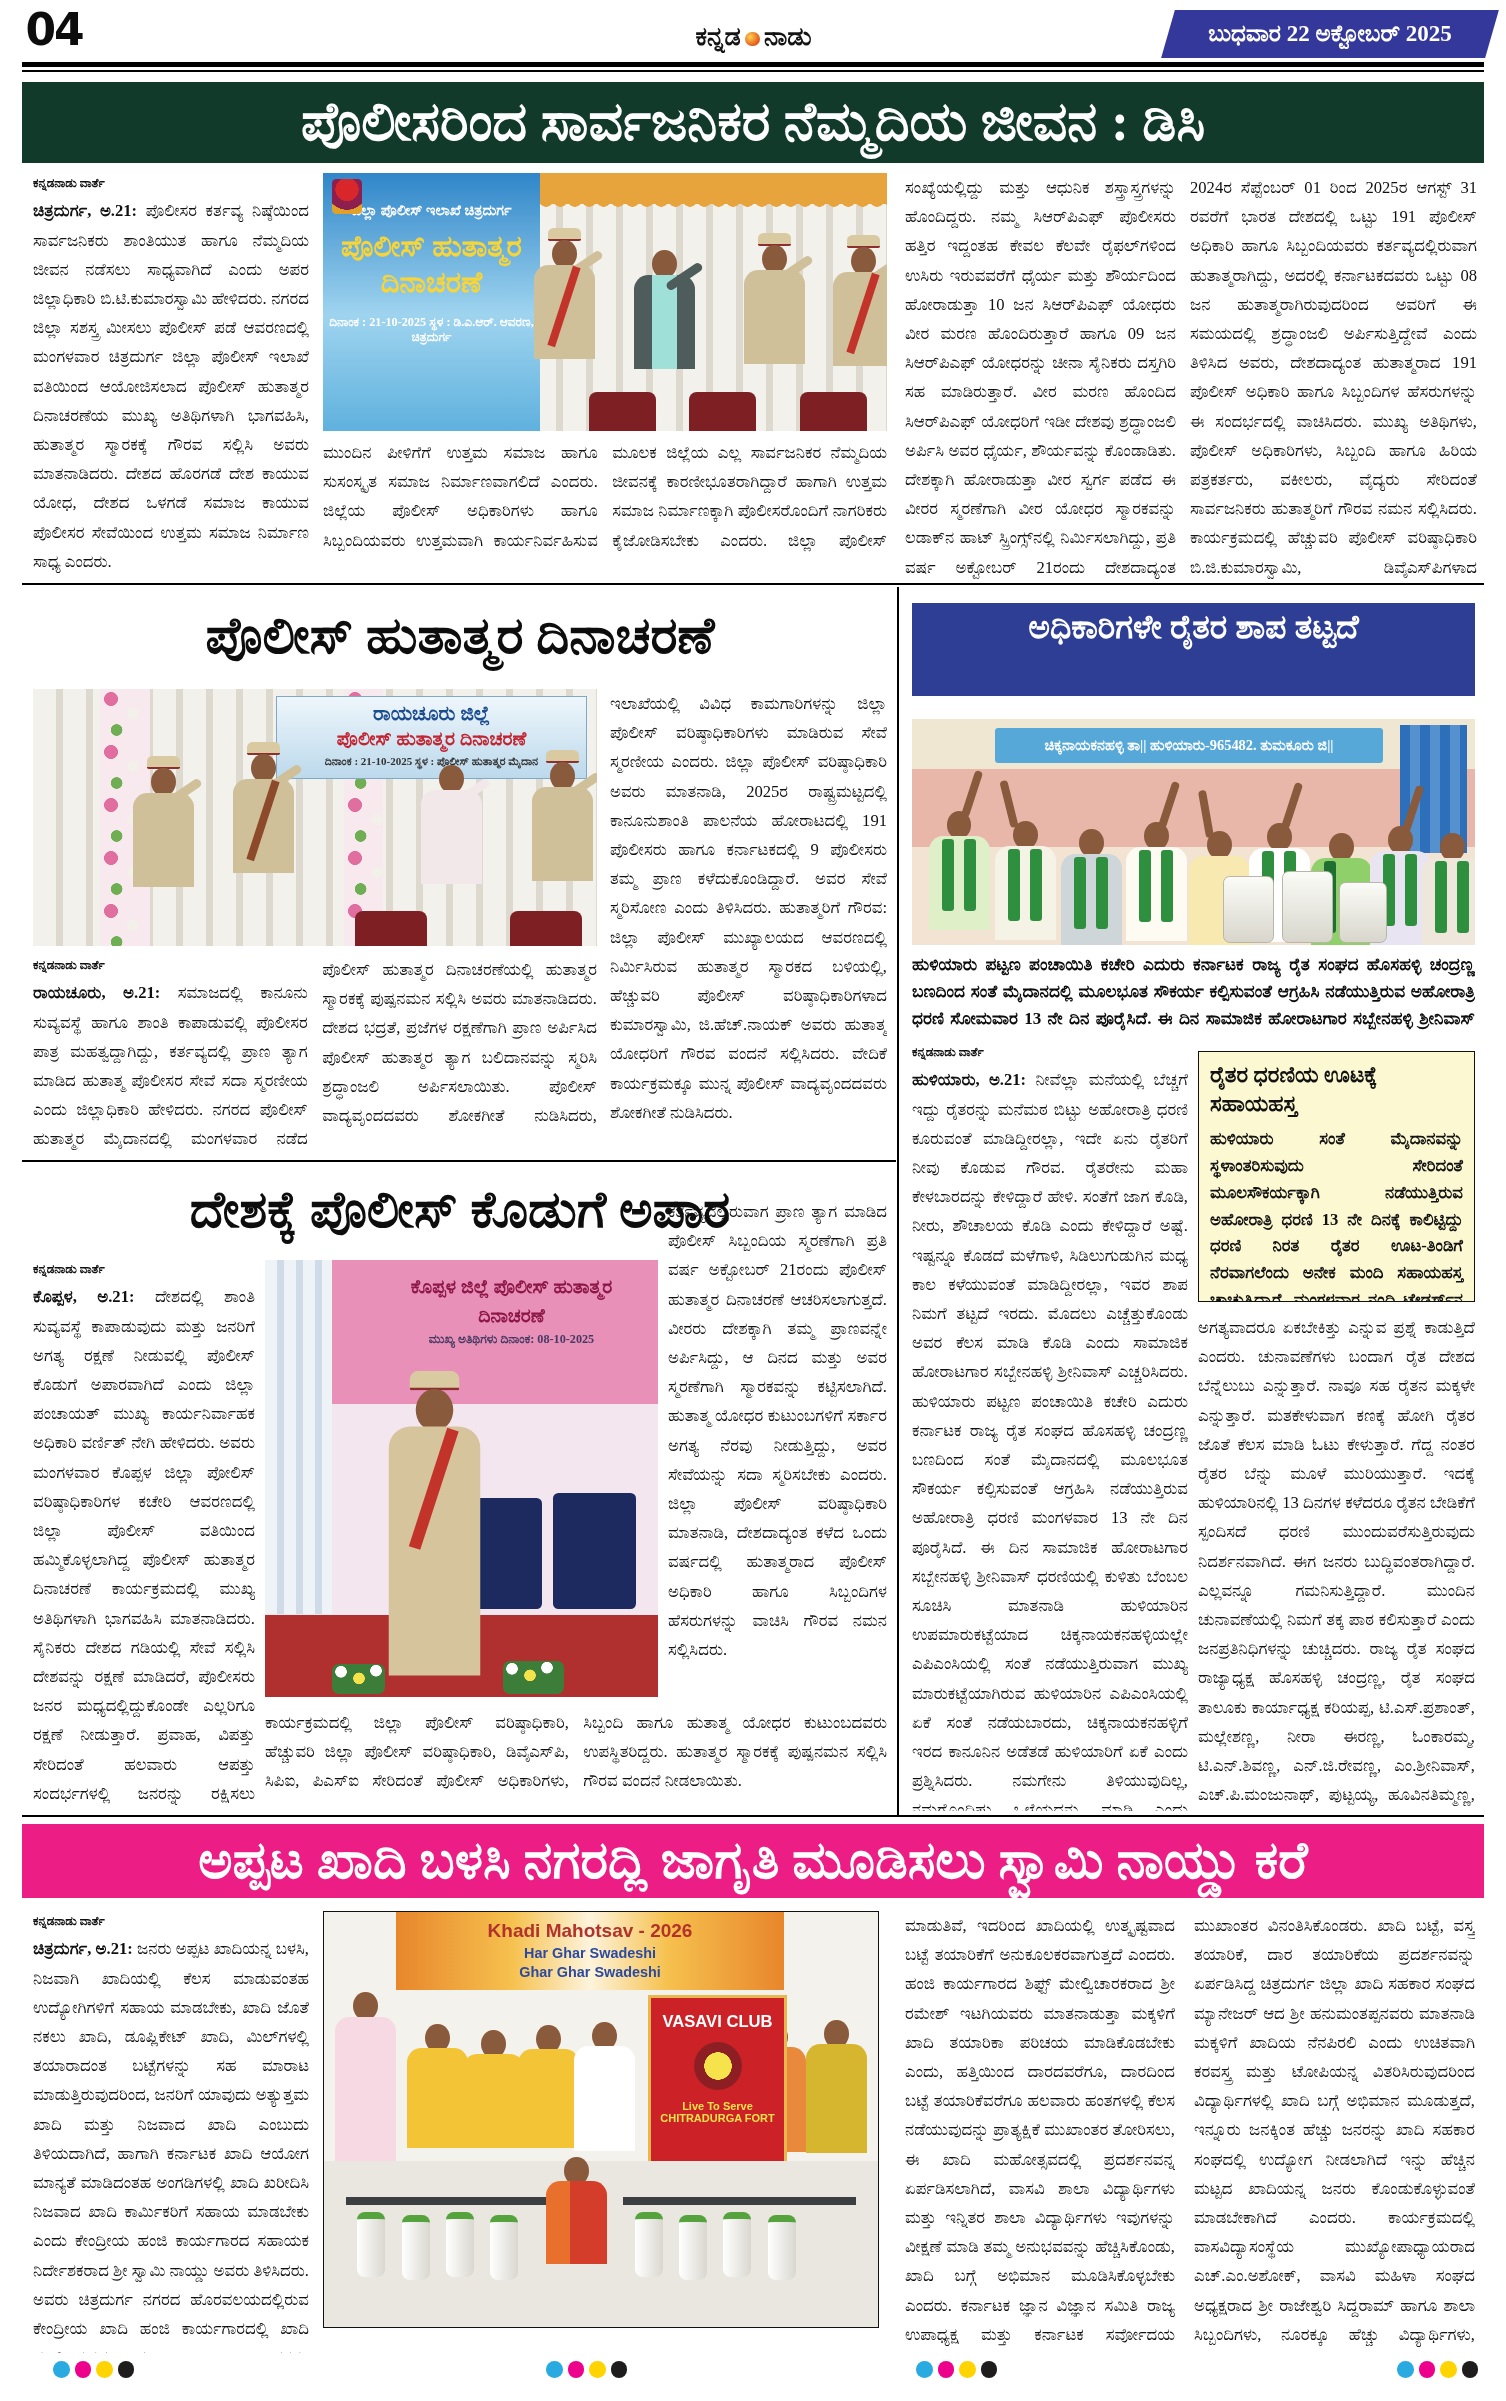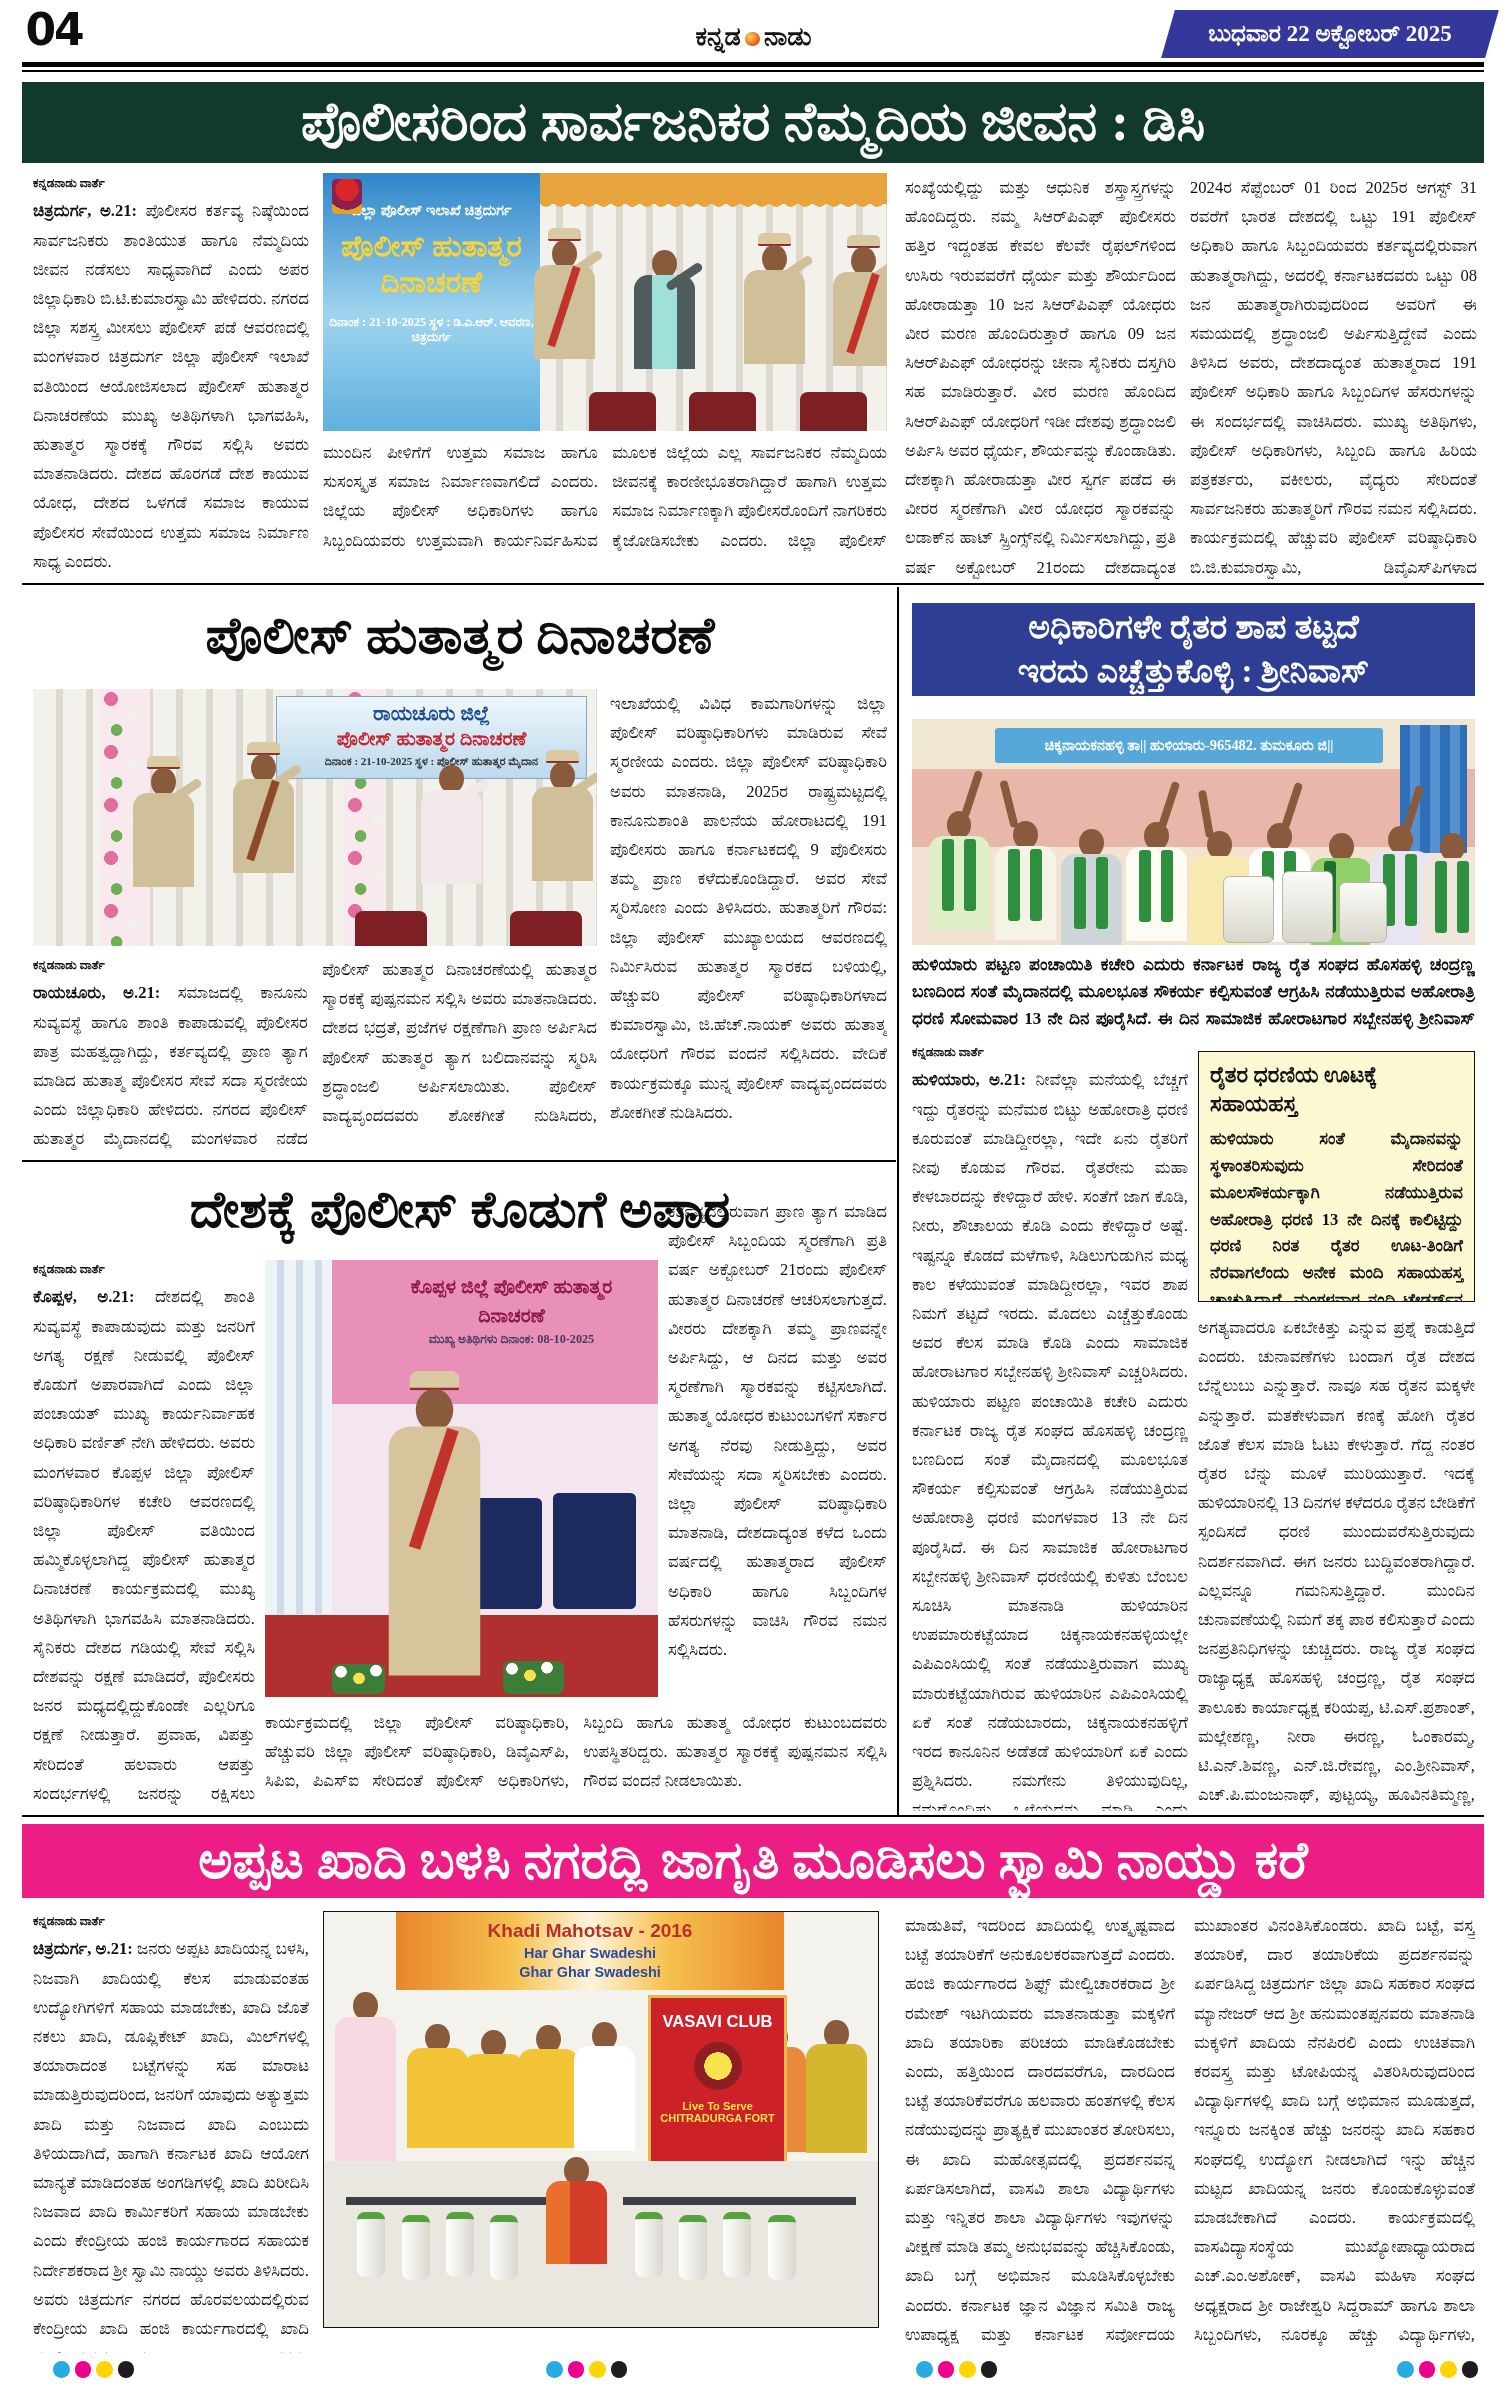--- a/index.html
+++ b/index.html
@@ -236,21 +236,20 @@
 <div class="col two-col" style="left:33px;top:955px;width:564px;height:203px;" data-name="article-martyrs-below-photo">
   <div class="byline" data-name="byline">ಕನ್ನಡನಾಡು ವಾರ್ತೆ</div>
   <span class="dateline" data-name="dateline">ರಾಯಚೂರು, ಅ.21:</span>
   <span data-name="article-martyrs-text1">ಸಮಾಜದಲ್ಲಿ ಕಾನೂನು ಸುವ್ಯವಸ್ಥೆ ಹಾಗೂ ಶಾಂತಿ ಕಾಪಾಡುವಲ್ಲಿ ಪೊಲೀಸರ ಪಾತ್ರ ಮಹತ್ವದ್ದಾಗಿದ್ದು, ಕರ್ತವ್ಯದಲ್ಲಿ ಪ್ರಾಣ ತ್ಯಾಗ ಮಾಡಿದ ಹುತಾತ್ಮ ಪೊಲೀಸರ ಸೇವೆ ಸದಾ ಸ್ಮರಣೀಯ ಎಂದು ಜಿಲ್ಲಾಧಿಕಾರಿ ಹೇಳಿದರು. ನಗರದ ಪೊಲೀಸ್ ಹುತಾತ್ಮರ ಮೈದಾನದಲ್ಲಿ ಮಂಗಳವಾರ ನಡೆದ ಪೊಲೀಸ್ ಹುತಾತ್ಮರ ದಿನಾಚರಣೆಯಲ್ಲಿ ಹುತಾತ್ಮರ ಸ್ಮಾರಕಕ್ಕೆ ಪುಷ್ಪನಮನ ಸಲ್ಲಿಸಿ ಅವರು ಮಾತನಾಡಿದರು. ದೇಶದ ಭದ್ರತೆ, ಪ್ರಜೆಗಳ ರಕ್ಷಣೆಗಾಗಿ ಪ್ರಾಣ ಅರ್ಪಿಸಿದ ಪೊಲೀಸ್ ಹುತಾತ್ಮರ ತ್ಯಾಗ ಬಲಿದಾನವನ್ನು ಸ್ಮರಿಸಿ ಶ್ರದ್ಧಾಂಜಲಿ ಅರ್ಪಿಸಲಾಯಿತು. ಪೊಲೀಸ್ ವಾದ್ಯವೃಂದದವರು ಶೋಕಗೀತೆ ನುಡಿಸಿದರು, ಸಶಸ್ತ್ರಪಡೆಯ ಸಿಬ್ಬಂದಿ ಗೌರವ ವಂದನೆ ಸಲ್ಲಿಸಿದರು. ಕಾರ್ಯಕ್ರಮದಲ್ಲಿ ಪಾಲ್ಗೊಂಡು ಅನಿಸಿಕೆ ಹಂಚಿಕೊಂಡ ಅಧಿಕಾರಿಗಳು ಹುತಾತ್ಮರ ಕುಟುಂಬಗಳಿಗೆ ಅಗತ್ಯ ನೆರವು ನೀಡುವ ಭರವಸೆ ನೀಡಿದರು.</span>
 </div>
 
 <div class="abs hrule" id="rule-h2" data-name="section-divider"></div>
 
 <div class="abs" id="blue-box" data-name="headline-farmers">
   <div data-name="headline-farmers-line1">ಅಧಿಕಾರಿಗಳೇ ರೈತರ ಶಾಪ ತಟ್ಟದೆ</div>
-  <div data-name="headline-farmers-line2">ಇರದು ಎಚ್ಚೆತ್ತುಕೊಳ್ಳಿ : ಶ್ರೀನಿವಾಸ್</div>
 </div>
 
 <div class="photo" style="left:912px;top:719px;width:563px;height:226px;" data-name="photo-farmers-protest">
   <div class="ph-layer p3-wall" data-name="panchayat-building"></div>
   <div class="ph-layer p3-sign" data-name="office-sign-board">ಚಿಕ್ಕನಾಯಕನಹಳ್ಳಿ ತಾ||   ಹುಳಿಯಾರು-965482.   ತುಮಕೂರು ಜಿ||</div>
   <div class="ph-layer p3-door" data-name="blue-shutter"></div>
   <div class="prs" style="left:16.6px;top:83px;--u:#dff0c8;" data-name="farmer-figure">
     <i class="hd" style="margin-top:9px;"></i>
       <i class="bd"></i>
       <i class="shawl"></i>
@@ -362,21 +361,21 @@
 
 <div class="col" style="left:33px;top:1911px;width:276px;height:442px;" data-name="article-khadi-col1">
   <div class="byline" data-name="byline">ಕನ್ನಡನಾಡು ವಾರ್ತೆ</div>
   <span class="dateline" data-name="dateline">ಚಿತ್ರದುರ್ಗ, ಅ.21:</span>
   <span data-name="article-khadi-text1">ಜನರು ಅಪ್ಪಟ ಖಾದಿಯನ್ನ ಬಳಸಿ, ನಿಜವಾಗಿ ಖಾದಿಯಲ್ಲಿ ಕೆಲಸ ಮಾಡುವಂತಹ ಉದ್ಯೋಗಿಗಳಿಗೆ ಸಹಾಯ ಮಾಡಬೇಕು, ಖಾದಿ ಜೊತೆ ನಕಲು ಖಾದಿ, ಡೂಪ್ಲಿಕೇಟ್ ಖಾದಿ, ಮಿಲ್‌ಗಳಲ್ಲಿ ತಯಾರಾದಂತ ಬಟ್ಟೆಗಳನ್ನು ಸಹ ಮಾರಾಟ ಮಾಡುತ್ತಿರುವುದರಿಂದ, ಜನರಿಗೆ ಯಾವುದು ಅತ್ಯುತ್ತಮ ಖಾದಿ ಮತ್ತು ನಿಜವಾದ ಖಾದಿ ಎಂಬುದು ತಿಳಿಯದಾಗಿದೆ, ಹಾಗಾಗಿ ಕರ್ನಾಟಕ ಖಾದಿ ಆಯೋಗ ಮಾನ್ಯತೆ ಮಾಡಿದಂತಹ ಅಂಗಡಿಗಳಲ್ಲಿ ಖಾದಿ ಖರೀದಿಸಿ ನಿಜವಾದ ಖಾದಿ ಕಾರ್ಮಿಕರಿಗೆ ಸಹಾಯ ಮಾಡಬೇಕು ಎಂದು ಕೇಂದ್ರೀಯ ಹಂಜಿ ಕಾರ್ಯಗಾರದ ಸಹಾಯಕ ನಿರ್ದೇಶಕರಾದ ಶ್ರೀ ಸ್ವಾಮಿ ನಾಯ್ಡು ಅವರು ತಿಳಿಸಿದರು. ಅವರು ಚಿತ್ರದುರ್ಗ ನಗರದ ಹೊರವಲಯದಲ್ಲಿರುವ ಕೇಂದ್ರೀಯ ಖಾದಿ ಹಂಜಿ ಕಾರ್ಯಗಾರದಲ್ಲಿ ಖಾದಿ ಮಹೋತ್ಸವದ ಅಂಗವಾಗಿ ಶಾಲಾ ವಿದ್ಯಾರ್ಥಿಗಳನ್ನು ಖಾದಿ ಕೇಂದ್ರಕ್ಕೆ ಭೇಟಿ ಮಾಡಿಸಿ ಖಾದಿ ತಯಾರಾಗುವ ಹಂತಗಳನ್ನು ವೀಕ್ಷಿಸುವ ಕಾರ್ಯಕ್ರಮದಲ್ಲಿ ಮಾತನಾಡಿದರು.</span>
 </div>
 
 <div class="photo" style="left:323px;top:1911px;width:556px;height:417px;border:1.7px solid #111;" data-name="photo-khadi-workshop">
   <div class="ph-layer p5-wall" data-name="workshop-wall"></div>
   <div class="ph-layer p5-banner" data-name="khadi-mahotsav-banner">
-    <div class="t1" data-name="banner-title">Khadi Mahotsav - 2016</div>
+    <div class="t1" data-name="banner-title">Khadi Mahotsav - 2026</div>
     <div class="t2" data-name="banner-line1">Har Ghar Swadeshi</div>
     <div class="t2" data-name="banner-line2">Ghar Ghar Swadeshi</div>
   </div>
   <div class="prs" style="left:11px;top:72px;--u:#f6d9e2;" data-name="teacher-figure">
     <i class="hd" style="margin-top:7.8px;"></i>
       <i class="bd" style="height:144px;"></i>
     </div>
   <div class="prs" style="left:83px;top:105px;--u:#f2c436;" data-name="student-figure">
     <i class="hd" style="margin-top:6.7px;"></i>
       <i class="bd" style="height:100px;"></i>

